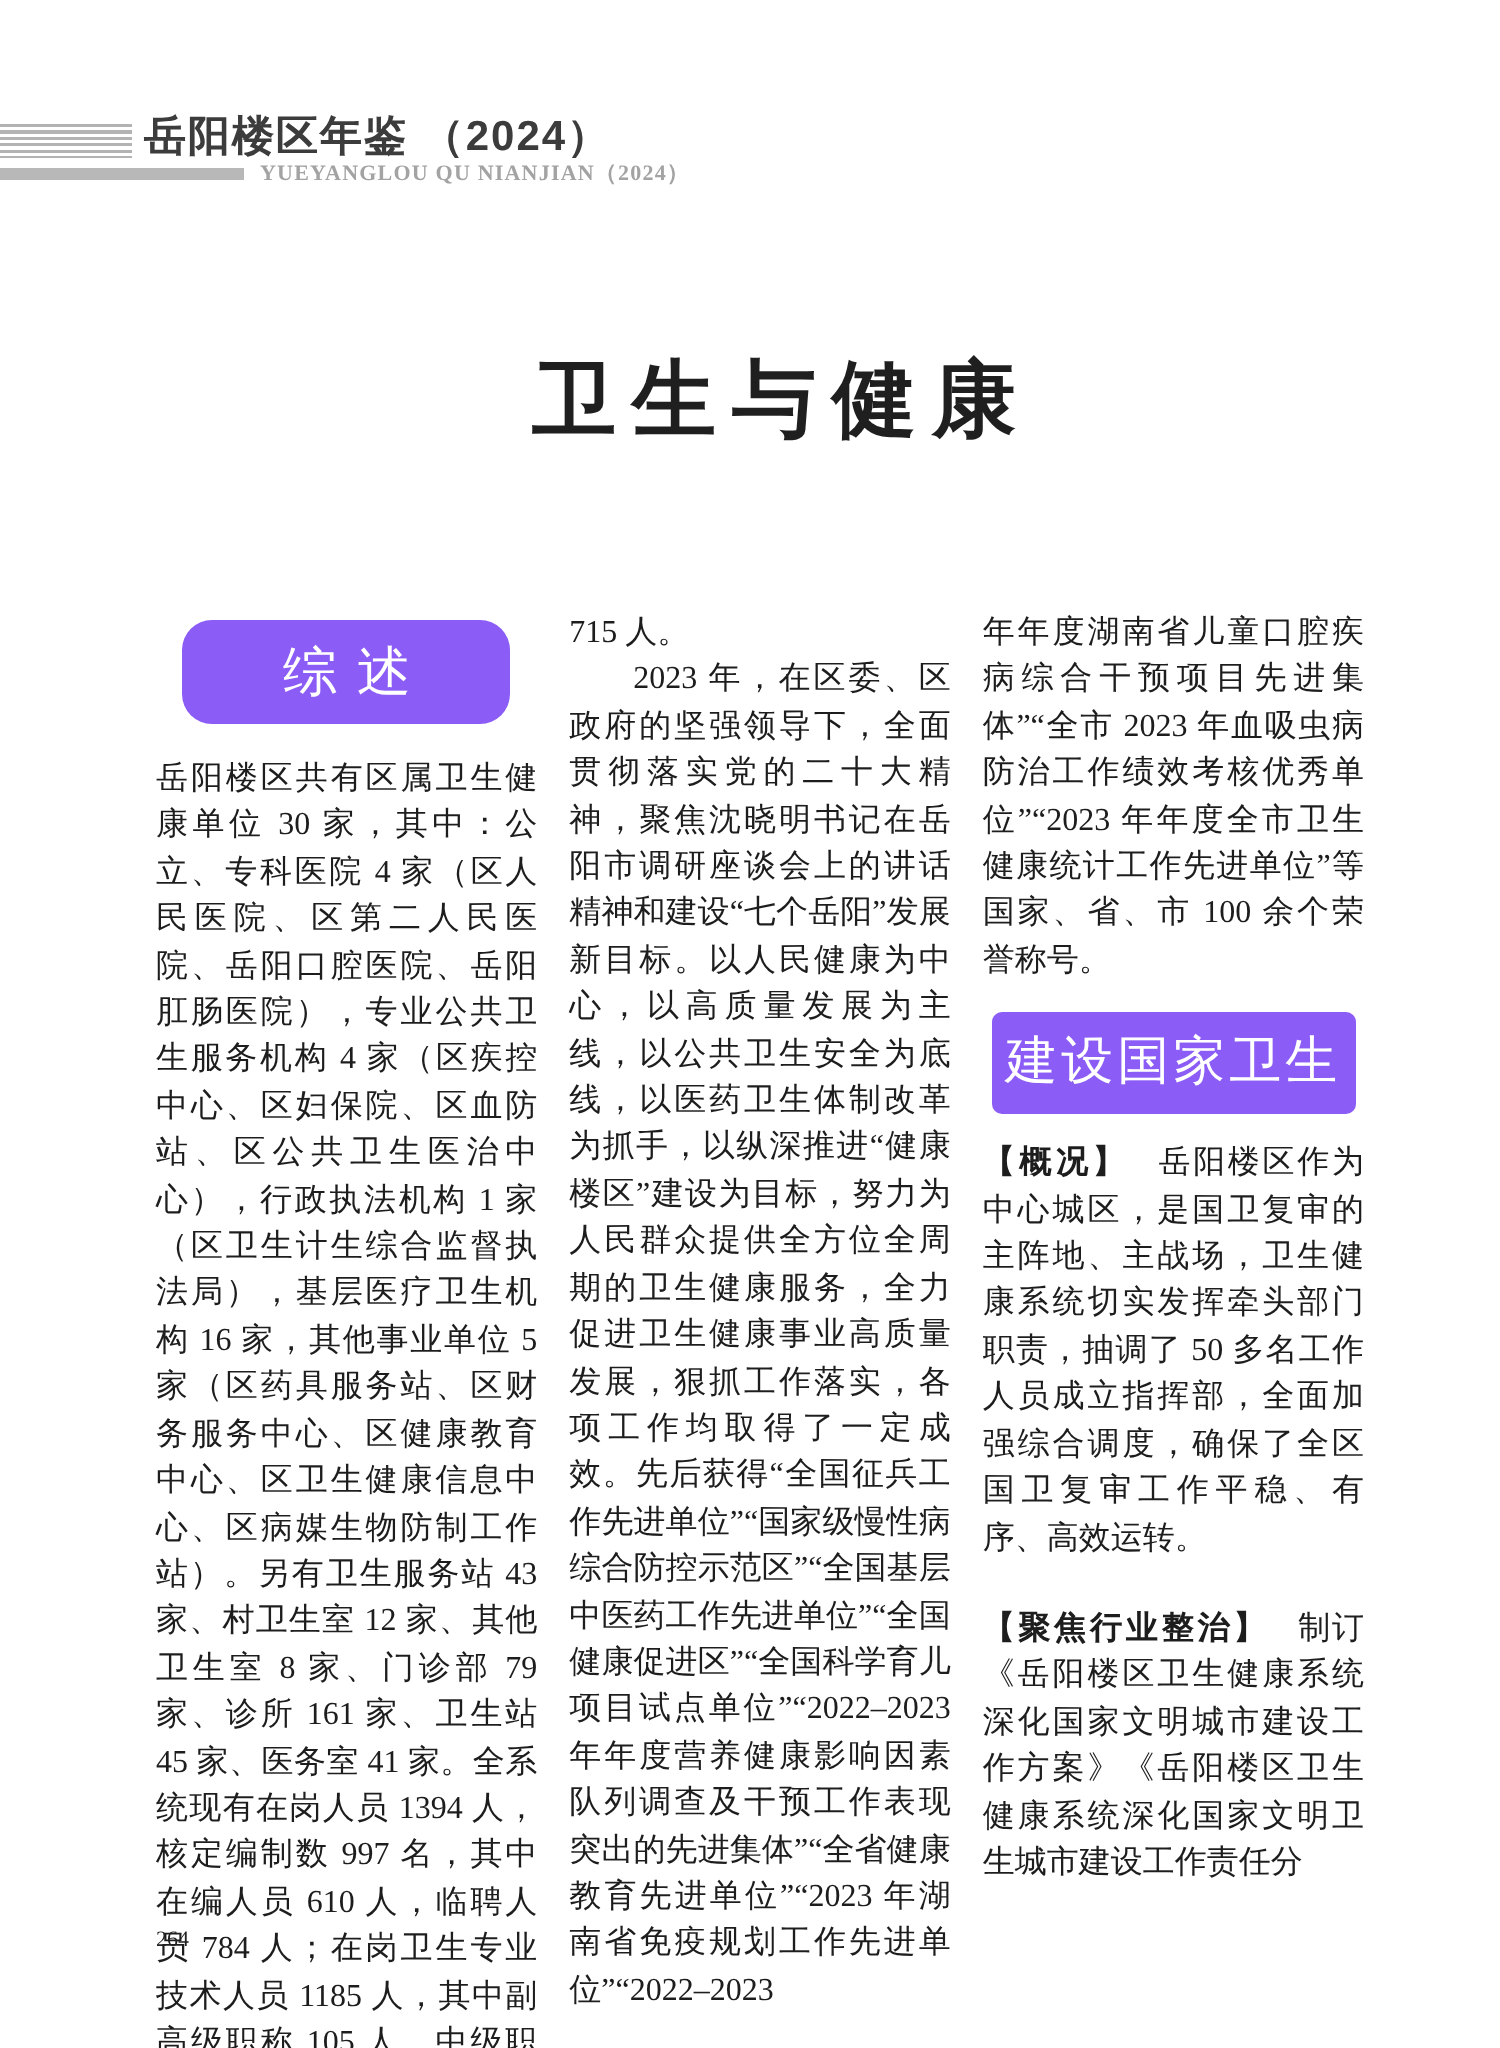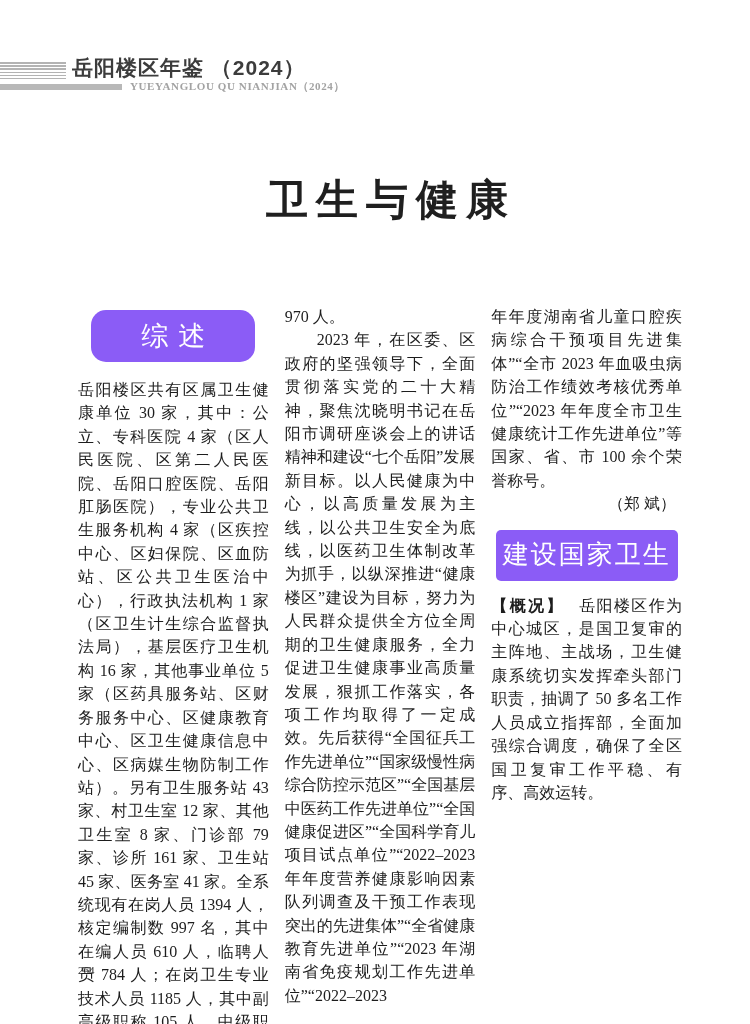--- a/index.html
+++ b/index.html
@@ -73,33 +73,33 @@
   <div class="page-title">卫生与健康</div>
 
   <div class="columns">
 
     <div class="col">
       <div class="pill pill-overview">综述</div>
       <p>岳阳楼区共有区属卫生健康单位 30 家，其中：公立、专科医院 4 家（区人民医院、区第二人民医院、岳阳口腔医院、岳阳肛肠医院），专业公共卫生服务机构 4 家（区疾控中心、区妇保院、区血防站、区公共卫生医治中心），行政执法机构 1 家（区卫生计生综合监督执法局），基层医疗卫生机构 16 家，其他事业单位 5 家（区药具服务站、区财务服务中心、区健康教育中心、区卫生健康信息中心、区病媒生物防制工作站）。另有卫生服务站 43 家、村卫生室 12 家、其他卫生室 8 家、门诊部 79 家、诊所 161 家、卫生站 45 家、医务室 41 家。全系统现有在岗人员 1394 人，核定编制数 997 名，其中在编人员 610 人，临聘人员 784 人；在岗卫生专业技术人员 1185 人，其中副高级职称 105 人，中级职称 453 人，初级职称</p>
     </div>
 
     <div class="col">
-      <p>970 人。</p>
+      <p>715 人。</p>
       <p class="indent">2023 年，在区委、区政府的坚强领导下，全面贯彻落实党的二十大精神，聚焦沈晓明书记在岳阳市调研座谈会上的讲话精神和建设“七个岳阳”发展新目标。以人民健康为中心，以高质量发展为主线，以公共卫生安全为底线，以医药卫生体制改革为抓手，以纵深推进“健康楼区”建设为目标，努力为人民群众提供全方位全周期的卫生健康服务，全力促进卫生健康事业高质量发展，狠抓工作落实，各项工作均取得了一定成效。先后获得“全国征兵工作先进单位”“国家级慢性病综合防控示范区”“全国基层中医药工作先进单位”“全国健康促进区”“全国科学育儿项目试点单位”“2022–2023 年年度营养健康影响因素队列调查及干预工作表现突出的先进集体”“全省健康教育先进单位”“2023 年湖南省免疫规划工作先进单位”“2022–2023</p>
     </div>
 
     <div class="col">
       <p>年年度湖南省儿童口腔疾病综合干预项目先进集体”“全市 2023 年血吸虫病防治工作绩效考核优秀单位”“2023 年年度全市卫生健康统计工作先进单位”等国家、省、市 100 余个荣誉称号。</p>
-      <p class="signature">（郑 斌）</p>
 
       <div class="pill pill-city">
         <div>建设国家卫生</div>
       </div>
 
       <p><span class="para-label">【概况】</span><span>岳阳楼区作为中心城区，是国卫复审的主阵地、主战场，卫生健康系统切实发挥牵头部门职责，抽调了 50 多名工作人员成立指挥部，全面加强综合调度，确保了全区国卫复审工作平稳、有序、高效运转。</span></p>
 
+      <p class="gap-para"><span class="para-label">【聚焦行业整治】</span><span>制订《岳阳楼区卫生健康系统深化国家文明城市建设工作方案》《岳阳楼区卫生健康系统深化国家文明卫生城市建设工作责任分</span></p>
     </div>
 
   </div>
 
   <div class="page-number">264</div>
 
 </div>
 
 </body></html>

